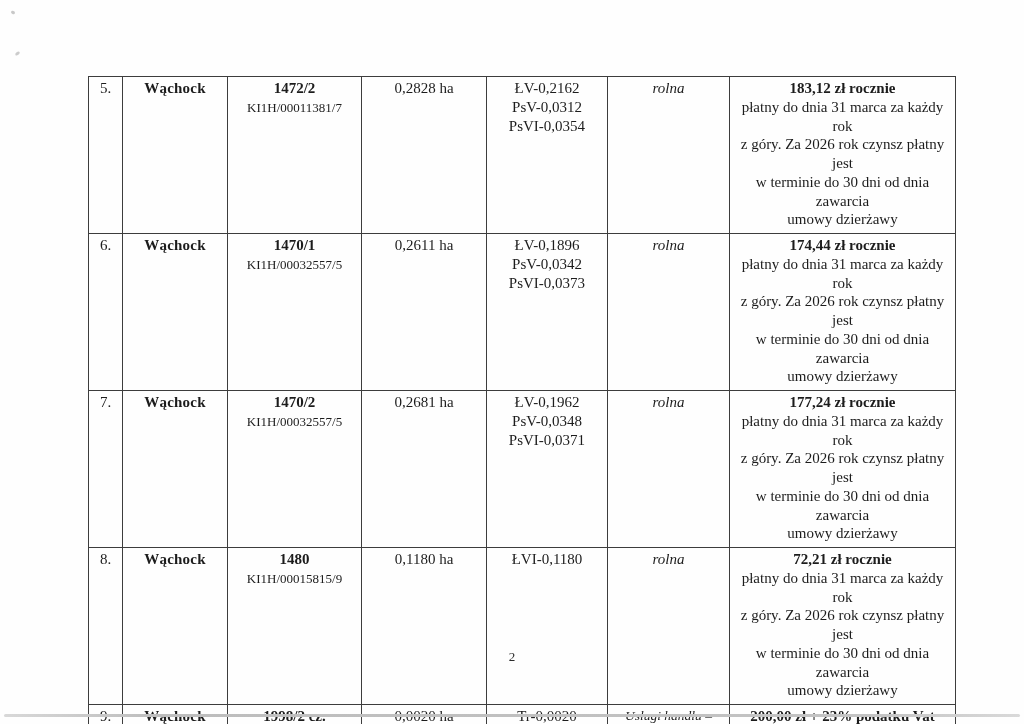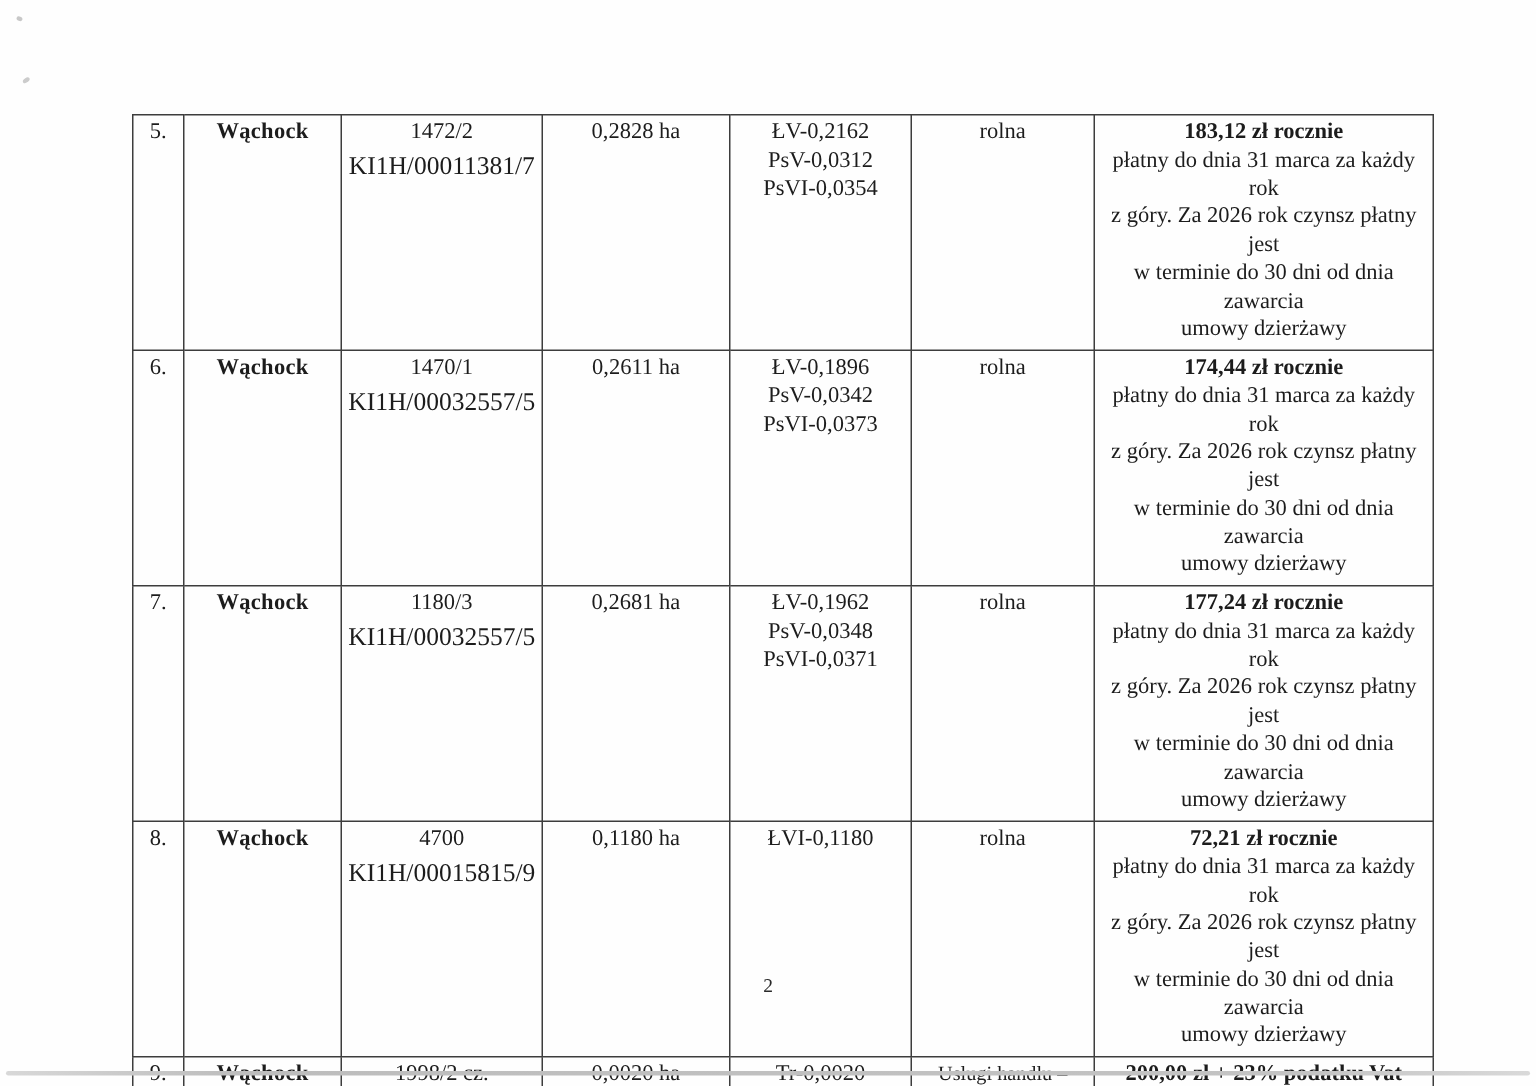--- a/index.html
+++ b/index.html
@@ -20,26 +20,26 @@
   .lease-table td {
     border: 1px solid #3d3d3d;
     vertical-align: top;
     text-align: center;
     padding: 2px 4px 4px 4px;
     font-size: 15px;
     line-height: 1.25;
   }
   .c-no { font-size: 15px; }
   .c-place { letter-spacing: .2px; font-weight: bold; }
-  .c-plot .plot-lines { font-weight: normal; font-size: 15px; line-height: 1.3; }
-  .c-plot .register { font-size: 17px; line-height: 1.25; margin-top: 1px; }
+  .c-plot .plot-lines { font-weight: bold; font-size: 15px; line-height: 1.3; }
+  .c-plot .register { font-size: 13px; line-height: 1.25; margin-top: 1px; }
   .c-area { font-size: 15px; }
   .c-class { font-size: 13.5px; line-height: 1.3; padding-top: 3px; }
   .c-class .class-note { font-size: 11.5px; line-height: 1.3; }
-  .c-use { font-size: 15px; padding-top: 3px; }
+  .c-use { font-size: 15px; padding-top: 3px; font-style: italic; }
   .c-use.use-multi { font-size: 13.5px; line-height: 1.32; }
   .c-rent { font-size: 12.5px; line-height: 1.24; padding-left: 6px; padding-right: 6px; margin-top: 20px; }
   .rent-bold { font-weight: bold; }
 
   .page-number {
     position: absolute; left: 496px; top: 649px; width: 32px;
     text-align: center; font-size: 13px; color: #2a2a2a;
   }
   .bottom-scan-line {
     position: absolute; left: 4px; right: 4px; top: 714px; height: 3px;
@@ -131,21 +131,21 @@
               <div>umowy dzierżawy</div>
             </div>
           </td>
   </tr>
 
   <tr>
     <td class="c-no">7.</td>
     <td class="c-place">Wąchock</td>
     <td class="c-plot">
       <div class="plot-lines">
-              <div>1180/3</div>
+              <div>1470/2</div>
             </div>
       <div class="register">KI1H/00032557/5</div>
     </td>
     <td class="c-area">0,2681 ha</td>
     <td class="c-class">
       <div class="class-lines">
               <div>ŁV-0,1962</div>
               <div>PsV-0,0348</div>
               <div>PsVI-0,0371</div>
             </div>
@@ -165,21 +165,21 @@
               <div>umowy dzierżawy</div>
             </div>
           </td>
   </tr>
 
   <tr>
     <td class="c-no">8.</td>
     <td class="c-place">Wąchock</td>
     <td class="c-plot">
       <div class="plot-lines">
-              <div>4700</div>
+              <div>1480</div>
             </div>
       <div class="register">KI1H/00015815/9</div>
     </td>
     <td class="c-area">0,1180 ha</td>
     <td class="c-class">
       <div class="class-lines">
               <div>ŁVI-0,1180</div>
             </div>
       <div class="class-note"></div>
     </td>

